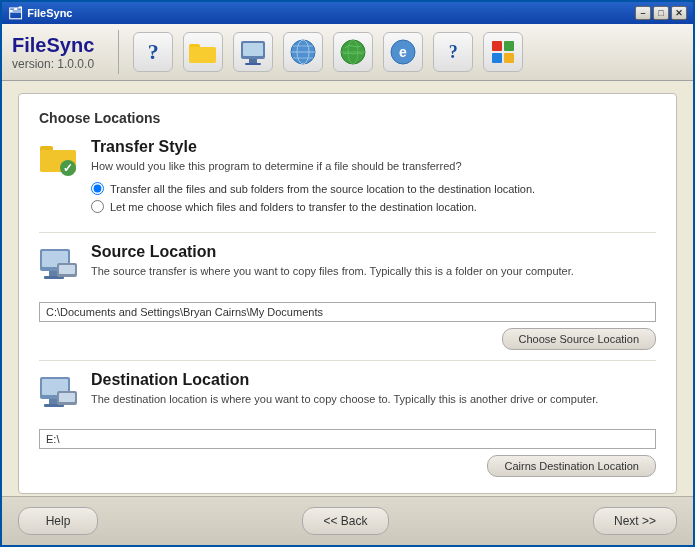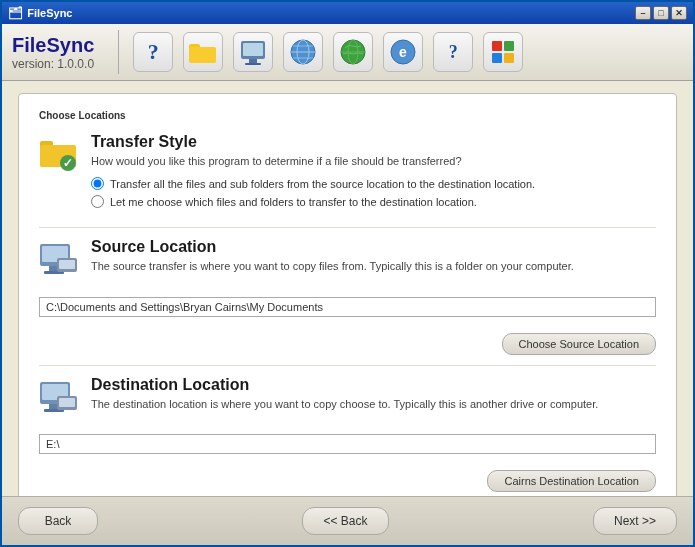--- a/index.html
+++ b/index.html
@@ -115,21 +115,21 @@
     }
 
     .panel {
       background: white;
       border: 1px solid #c0bdb5;
       border-radius: 4px;
       padding: 16px 20px;
     }
 
     .panel-title {
-      font-size: 10px;
+      font-size: 14px;
       font-weight: bold;
       color: #333;
       margin-bottom: 12px;
     }
 
     .section {
       display: flex;
       gap: 12px;
       margin-bottom: 14px;
     }
@@ -176,21 +176,21 @@
       cursor: pointer;
     }
 
     .location-input {
       width: 100%;
       padding: 3px 6px;
       border: 1px solid #aaa;
       background: white;
       font-size: 11px;
       font-family: Tahoma, Arial, sans-serif;
-      margin-bottom: 16px;
+      margin-bottom: 6px;
       color: #333;
     }
 
     .choose-btn {
       float: right;
       padding: 4px 16px;
       background: linear-gradient(to bottom, #f0ede6, #d9d5cc);
       border: 1px solid #aaa;
       border-radius: 10px;
       font-size: 11px;
@@ -390,18 +390,18 @@
       <input type="text" class="location-input" value="E:\" style="">
 
       <div class="clearfix">
         <button class="choose-btn">Cairns Destination Location</button>
       </div>
 
     </div>
   </div>
 
   <div class="bottom-bar">
-    <button class="nav-btn">Back</button>
+    <button class="nav-btn">Help</button>
     <button class="nav-btn">&lt;&lt; Back</button>
     <button class="nav-btn">Next &gt;&gt;</button>
   </div>
 
 </div>
 
 </body></html>

